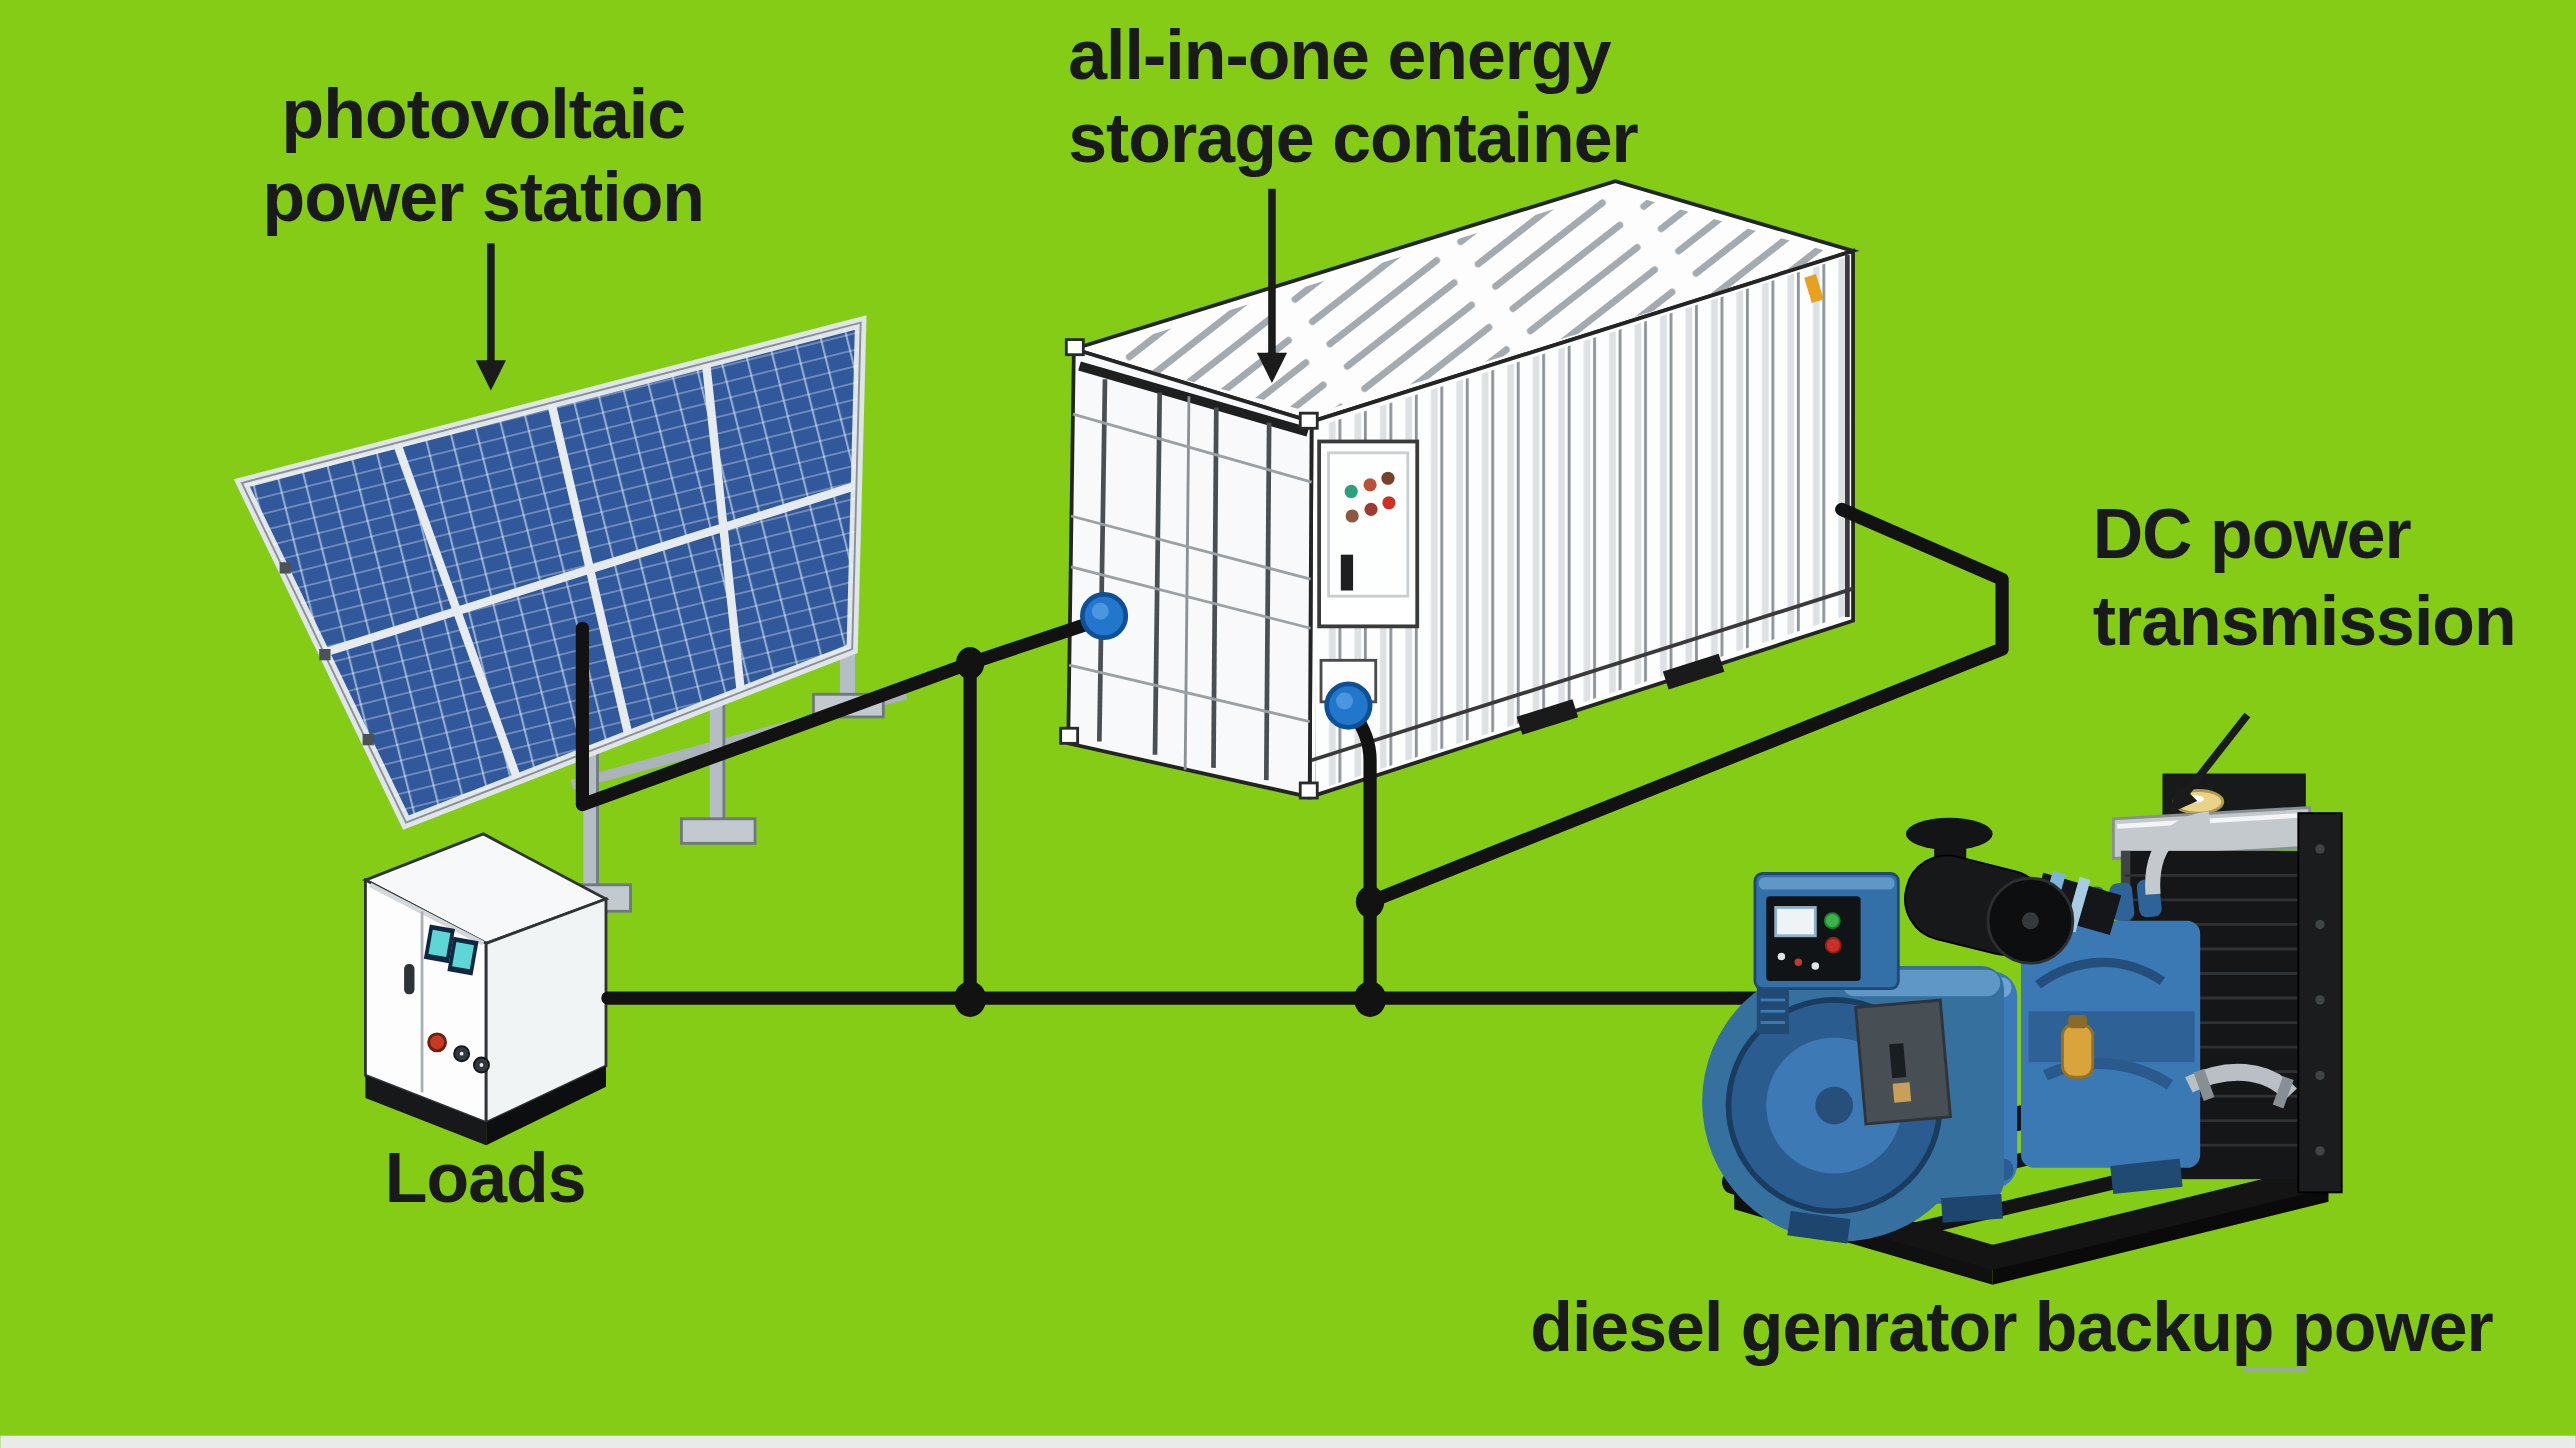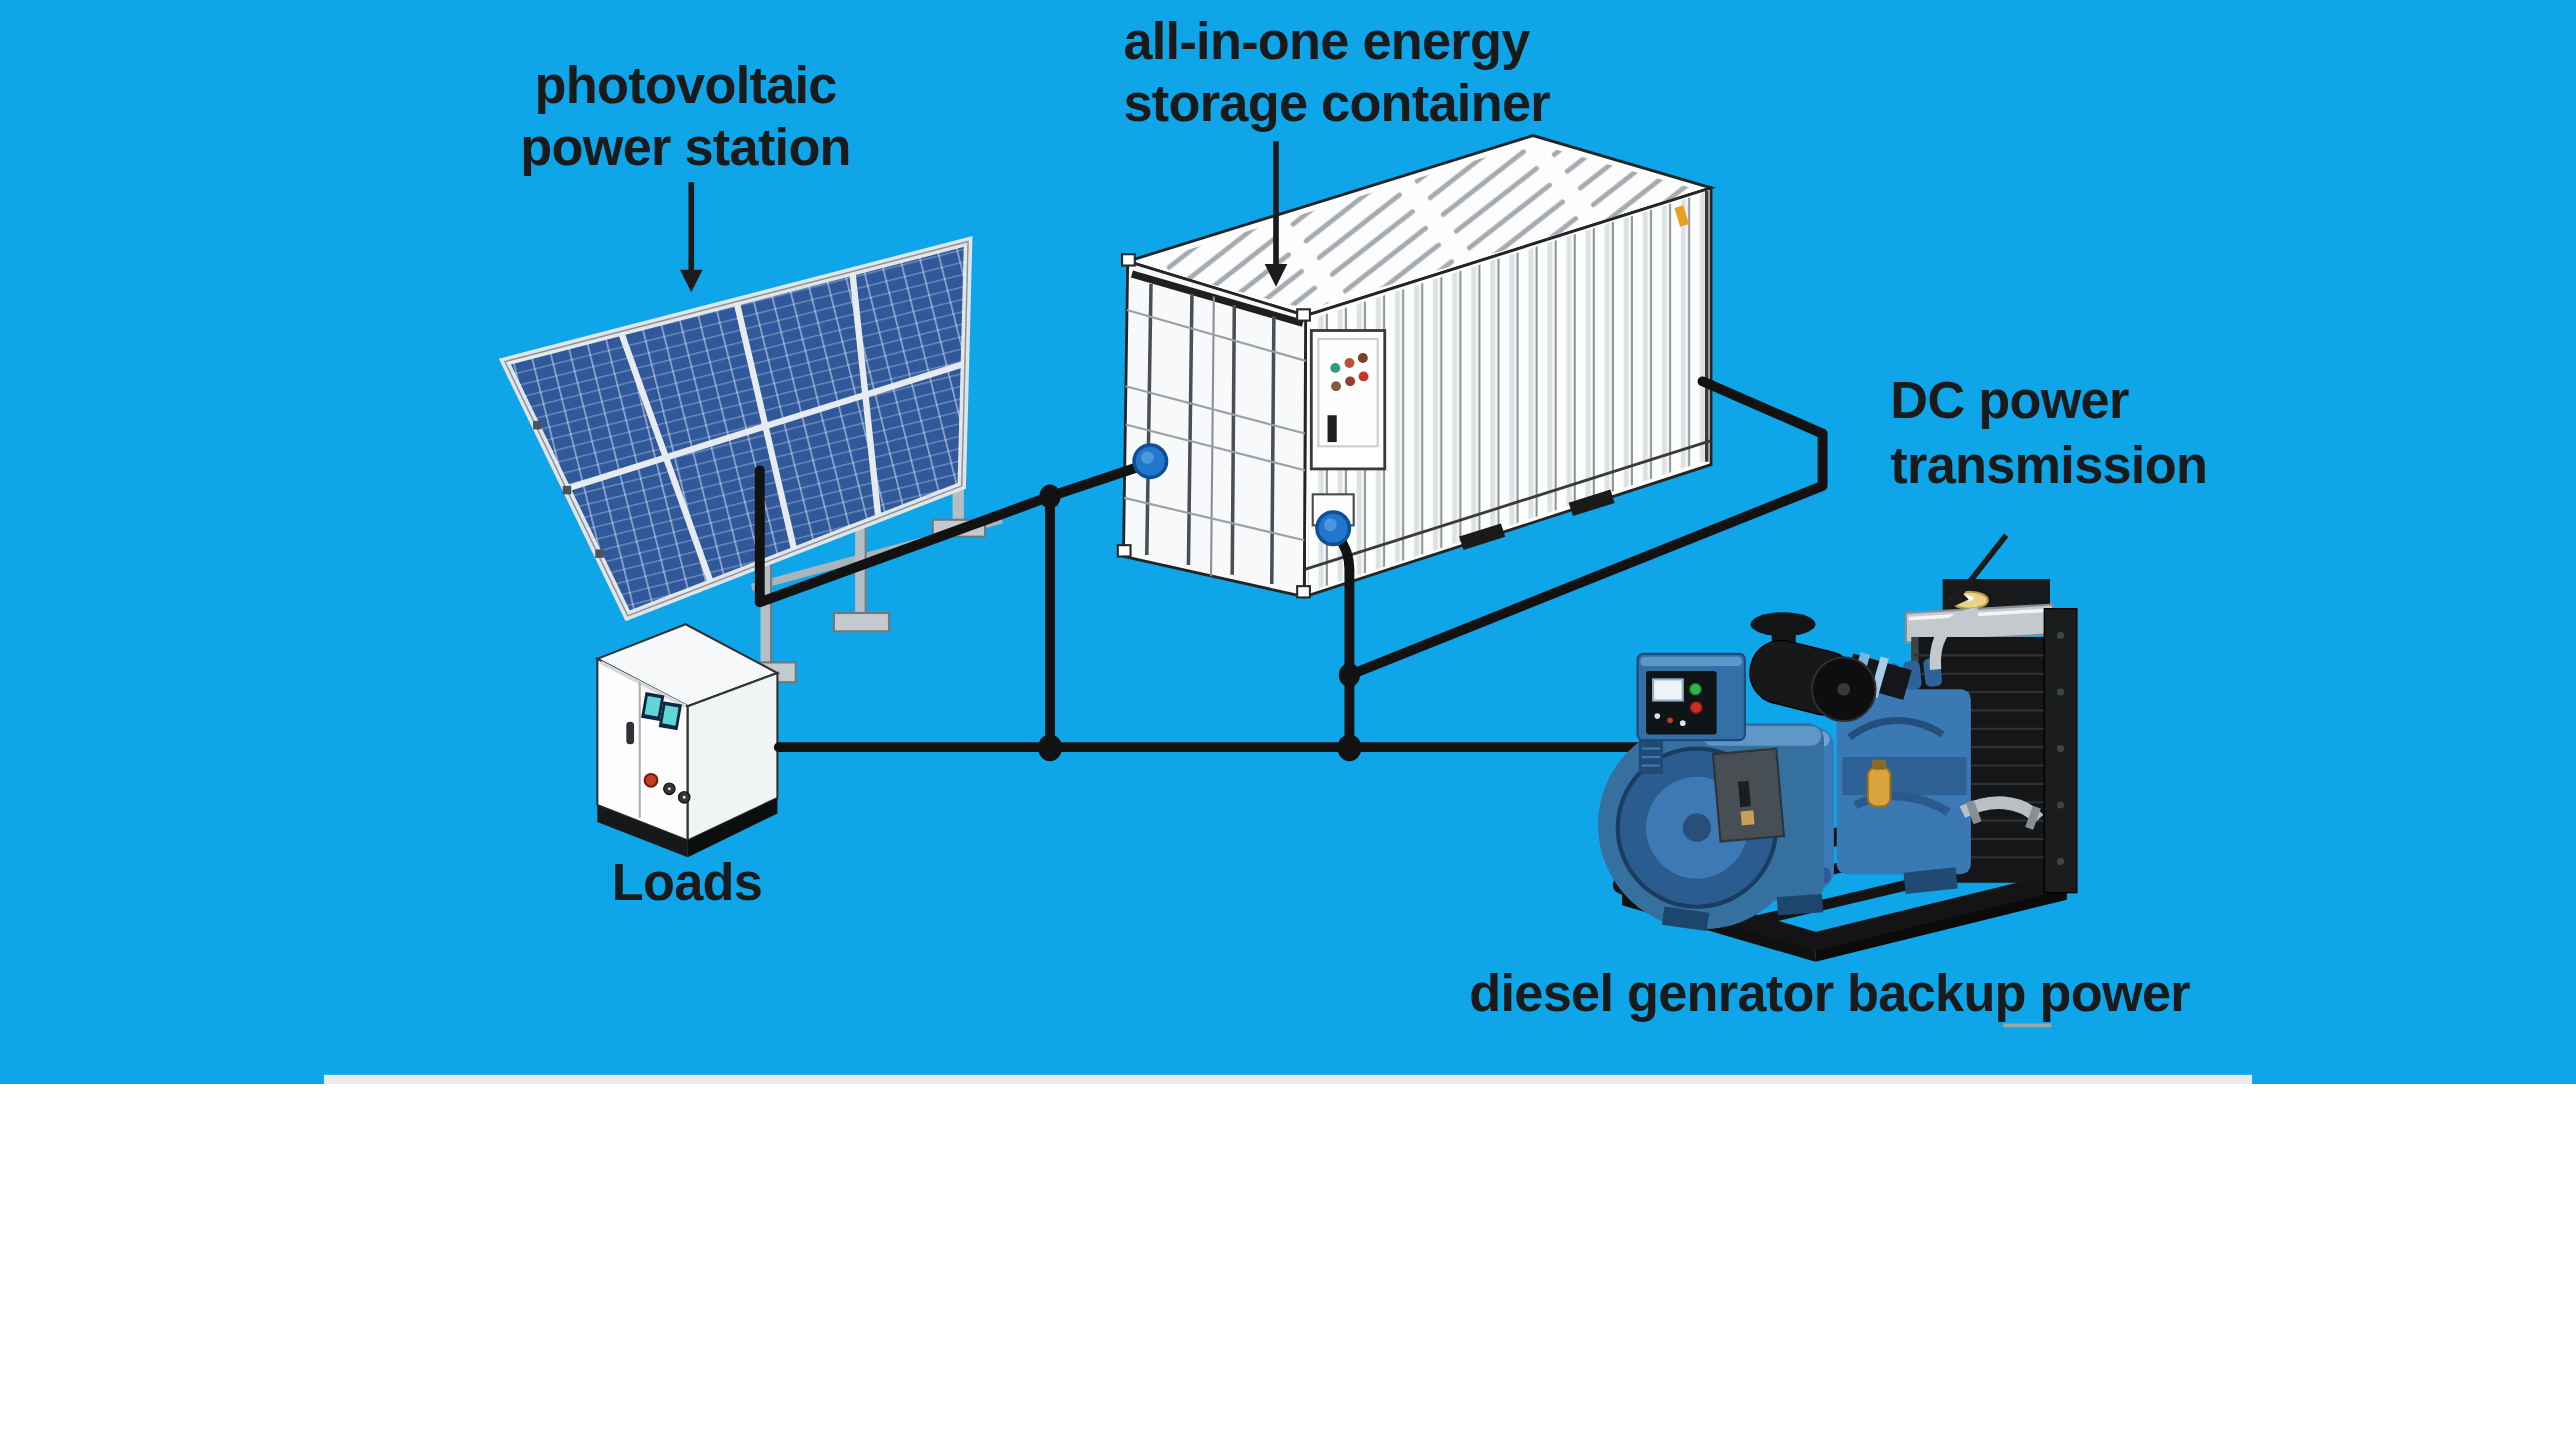--- a/index.html
+++ b/index.html
@@ -1,16 +1,16 @@
 <!DOCTYPE html>
 <html style="font-size:15px"><head>
 <meta charset="utf-8">
 <style>
   html,body{margin:0;padding:0;background:#ffffff;}
-  .stage{width:2576px;height:1084px;position:relative;background:#0ea5e9;overflow:hidden;}
+  .stage{width:2576px;height:1448px;position:relative;background:#84cc16;overflow:hidden;}
   svg{display:block;width:100%;height:100%;}
   text{font-family:"Liberation Sans","DejaVu Sans",sans-serif;font-weight:600;fill:#1a1a1a;letter-spacing:-1px;}
   .lbl{font-size:74px;}
 </style>
 </head>
 <body>
 
 <div class="stage">
 <svg viewBox="0 0 2730 1535" xmlns="http://www.w3.org/2000/svg">
   <defs>

